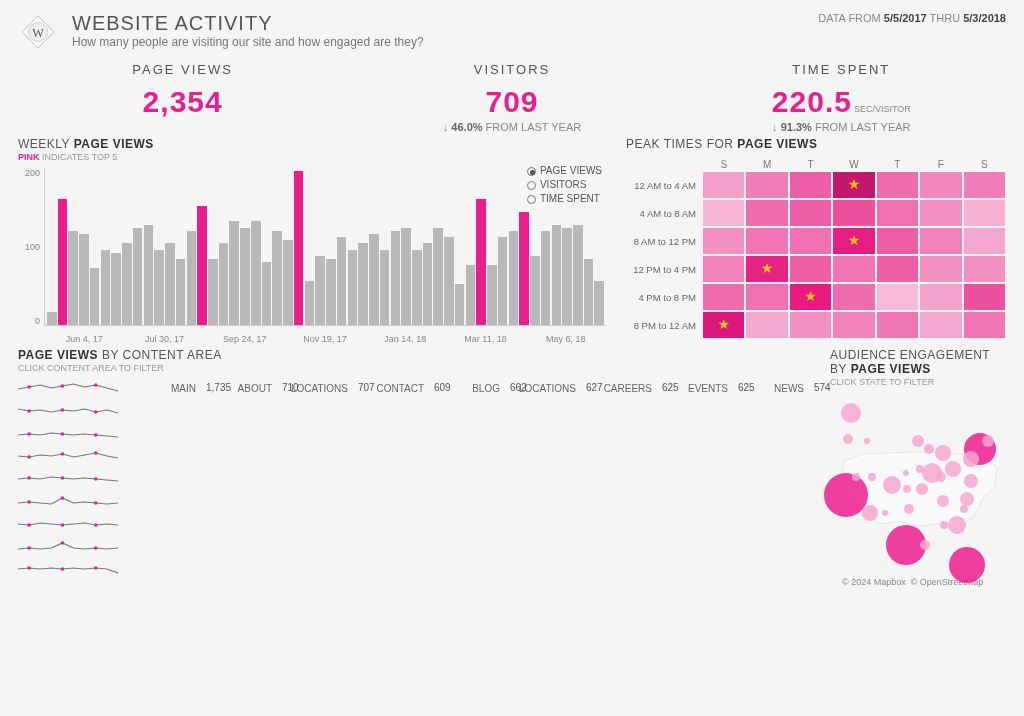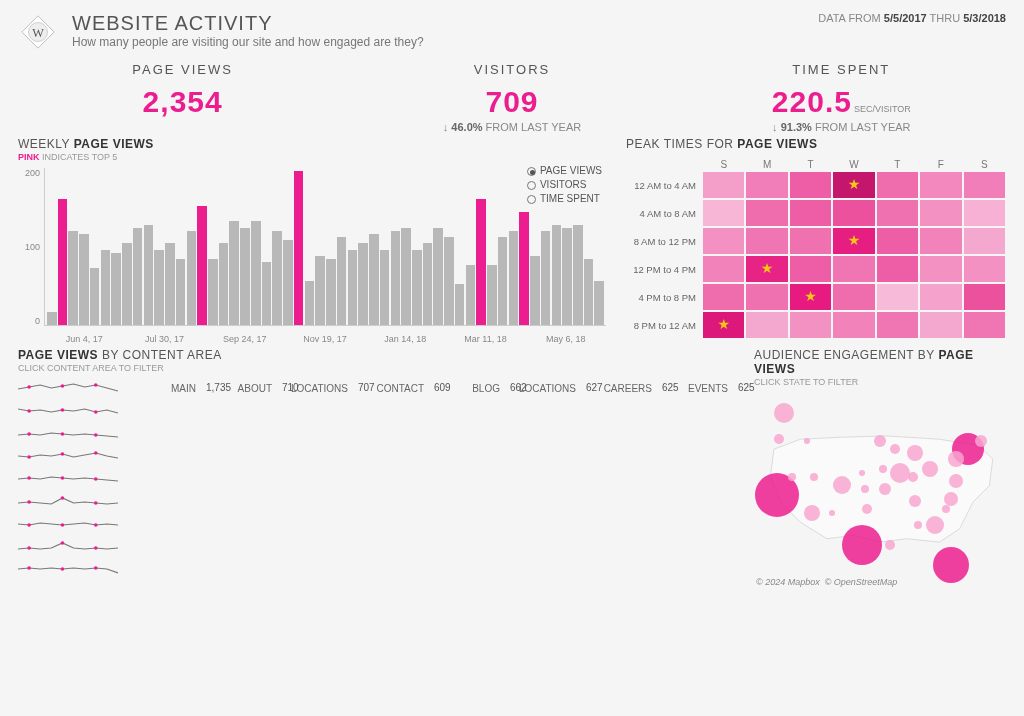--- a/index.html
+++ b/index.html
@@ -56,21 +56,21 @@
   .spark { height:18.5px; }
   .ca-bars { flex:1; display:flex; flex-direction:row; }
   .ca-row { display:flex; align-items:center; gap:6px; height:18.5px; cursor:pointer;}
   .ca-lbl { width:70px; text-align:right; font-size:10px; color:#666;}
   .ca-track { flex:1; position:relative; height:14px;}
   .ca-bar { position:absolute; left:0; top:0; bottom:0; background:#777;}
   .ca-val { position:absolute; top:0; font-size:10px; color:#555; line-height:14px; padding-left:4px;}
 
   .map-sec { width:380px; }
   .map-box { height:200px; position:relative; margin-top:2px;}
-  .map-attrib { position:absolute; bottom:2px; left:2px; font-size:9px; color:#888;font-style:italic;}
+  .map-attrib { position:absolute; bottom:2px; left:12px; font-size:9px; color:#888;}
   .bubble { position:absolute; border-radius:50%; background:#f7a6cf; opacity:.85;}
   .bubble.big { background:#ec1e8f; }
 
   .footer { display:flex; justify-content:space-between; font-size:10px; color:#777; margin-top:6px;}
   .footer a { color:#2a7dd1; text-decoration:underline; cursor:pointer;}
 </style>
 </head>
 <body>
 
 <div class="dash">
@@ -400,20 +400,27 @@
                 <div class="ca-val" style="left: 36.0231%;">625</div>
               </div>
             </div>
             <div class="ca-row">
               <div class="ca-lbl">EVENTS</div>
               <div class="ca-track">
                 <div class="ca-bar" style="width: 36.0231%;"></div>
                 <div class="ca-val" style="left: 36.0231%;">625</div>
               </div>
             </div>
+            <div class="ca-row">
+              <div class="ca-lbl">NEWS</div>
+              <div class="ca-track">
+                <div class="ca-bar" style="width: 33.0836%;"></div>
+                <div class="ca-val" style="left: 33.0836%;">574</div>
+              </div>
+            </div>
           </div>
       </div>
     </div>
 
     <div class="map-sec">
       <div class="section-title"><span>AUDIENCE ENGAGEMENT BY </span><b>PAGE VIEWS</b></div>
       <div class="section-sub">CLICK STATE TO FILTER</div>
       <div class="map-box" id="map-box">
         <svg width="100%" height="100%" viewBox="0 0 380 200">
           <path d="M30,40 L70,25 L130,22 L200,20 L280,25 L340,35 L360,55 L355,95 L330,120 L310,160 L280,180 L230,175 L190,180 L150,170 L110,175 L70,150 L40,120 L25,80 Z" fill="#fafafa" stroke="#ccc" stroke-width="1"></path>

